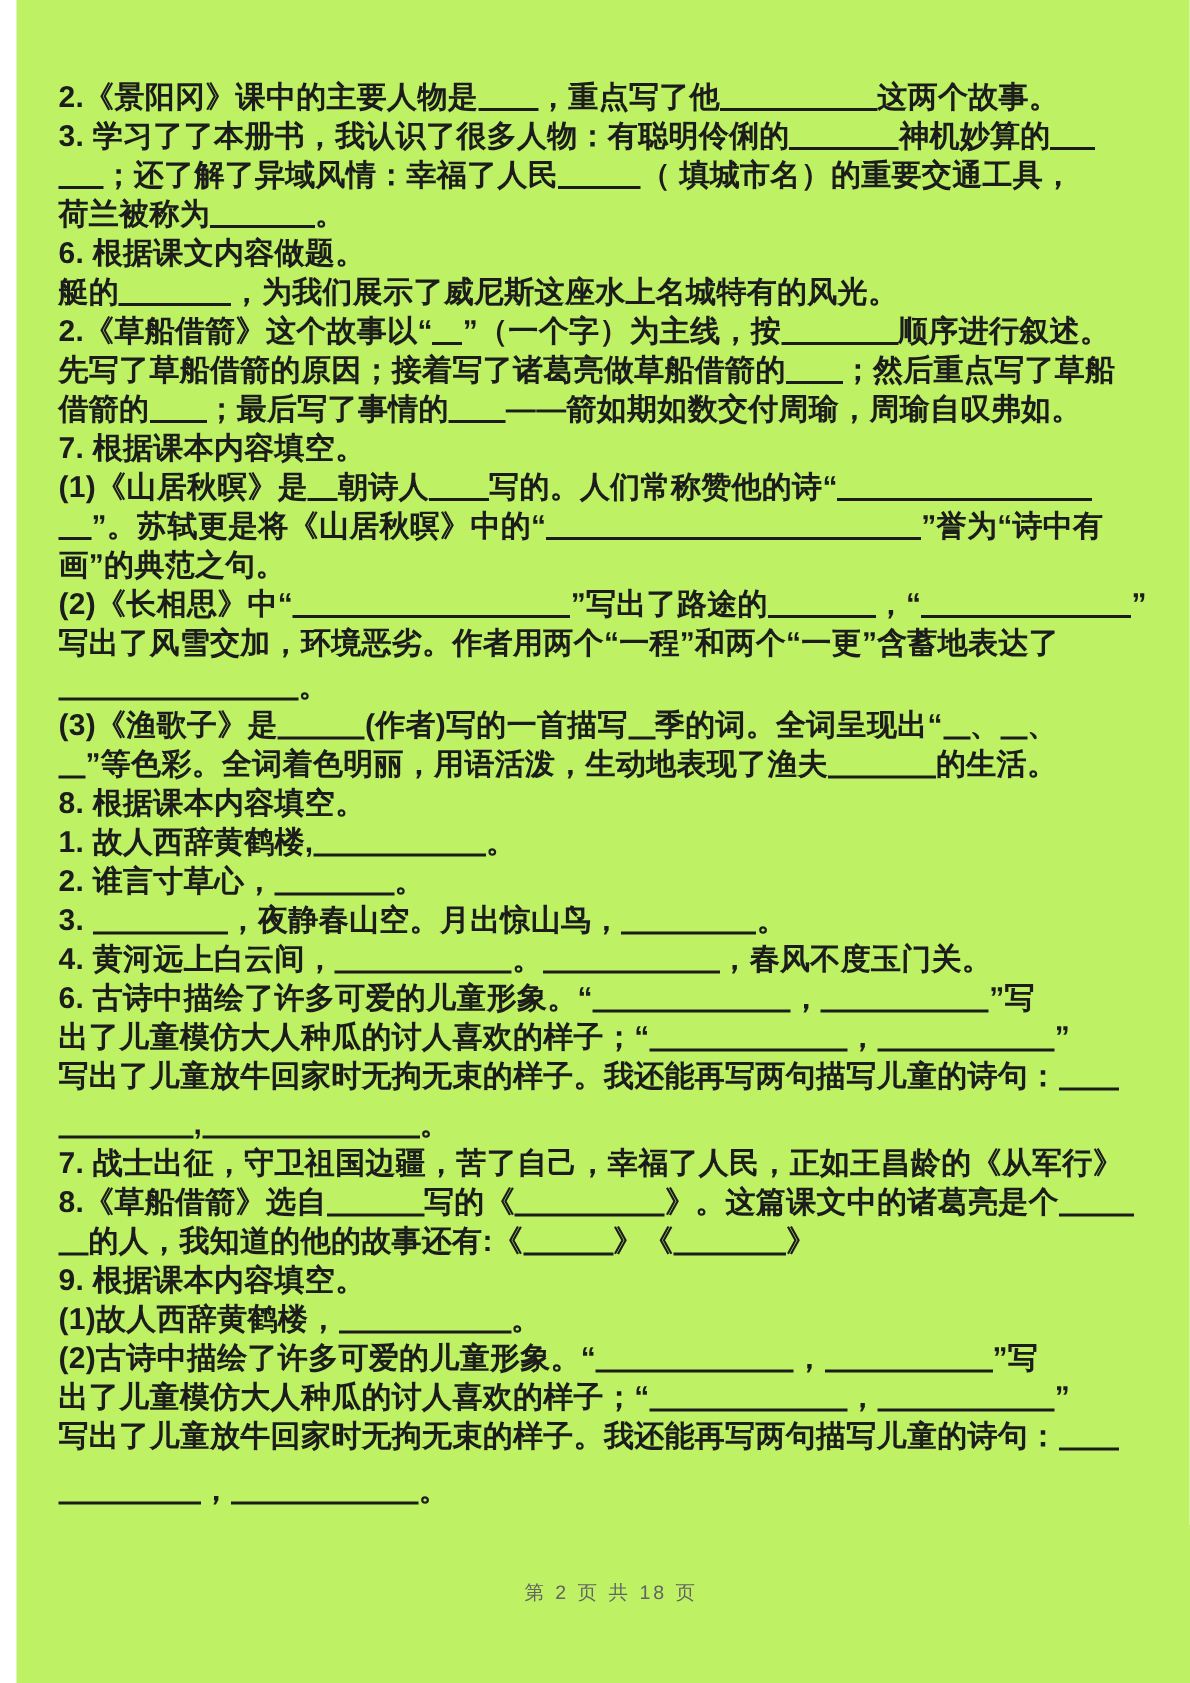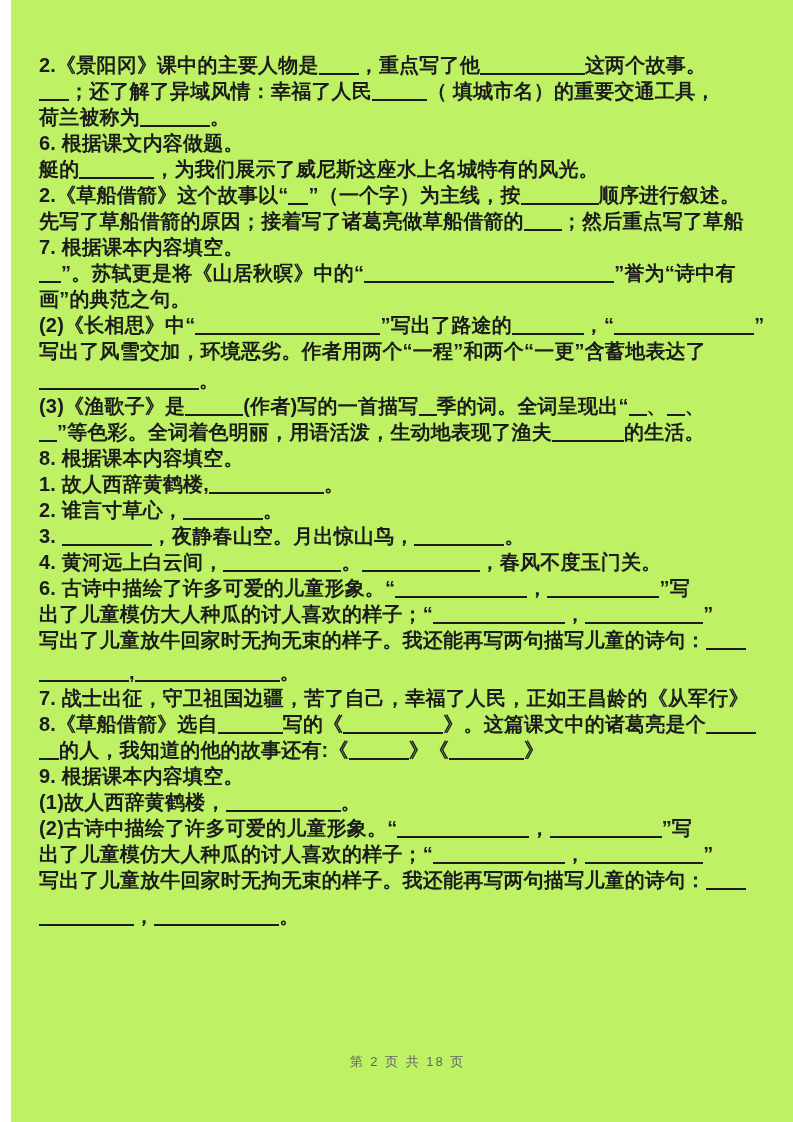--- a/index.html
+++ b/index.html
@@ -46,27 +46,30 @@
     color: #636363;
     letter-spacing: 2px;
   }
 </style>
 </head>
 <body>
 
 <div class="page">
   <div>
       <div class="line"><span class="run">2.《景阳冈》课中的主要人物是</span><span class="blank" style="width: 40px;"></span><span class="run">，重点写了他</span><span class="blank" style="width: 105px;"></span><span class="run">这两个故事。</span></div>
+      <div class="line"><span class="run">3. 学习了了本册书，我认识了很多人物：有聪明伶俐的</span><span class="blank" style="width: 73px;"></span><span class="run">神机妙算的</span><span class="blank" style="width: 30px;"></span></div>
       <div class="line"><span class="blank" style="width: 30px;"></span><span class="run">；还了解了异域风情：幸福了人民</span><span class="blank" style="width: 55px;"></span><span class="run">（ 填城市名）的重要交通工具，</span></div>
       <div class="line"><span class="run">荷兰被称为</span><span class="blank" style="width: 70px;"></span><span class="run">。</span></div>
       <div class="line"><span class="run">6. 根据课文内容做题。</span></div>
       <div class="line"><span class="run">艇的</span><span class="blank" style="width: 75px;"></span><span class="run">，为我们展示了威尼斯这座水上名城特有的风光。</span></div>
       <div class="line"><span class="run">2.《草船借箭》这个故事以“</span><span class="blank" style="width: 20px;"></span><span class="run">”（一个字）为主线，按</span><span class="blank" style="width: 78px;"></span><span class="run">顺序进行叙述。</span></div>
       <div class="line"><span class="run">先写了草船借箭的原因；接着写了诸葛亮做草船借箭的</span><span class="blank" style="width: 38px;"></span><span class="run">；然后重点写了草船</span></div>
+      <div class="line"><span class="run">借箭的</span><span class="blank" style="width: 38px;"></span><span class="run">；最后写了事情的</span><span class="blank" style="width: 38px;"></span><span class="run">——箭如期如数交付周瑜，周瑜自叹弗如。</span></div>
       <div class="line"><span class="run">7. 根据课本内容填空。</span></div>
+      <div class="line"><span class="run">(1)《山居秋暝》是</span><span class="blank" style="width: 20px;"></span><span class="run">朝诗人</span><span class="blank" style="width: 40px;"></span><span class="run">写的。人们常称赞他的诗“</span><span class="blank" style="width: 170px;"></span></div>
       <div class="line"><span class="blank" style="width: 22px;"></span><span class="run">”。苏轼更是将《山居秋暝》中的“</span><span class="blank" style="width: 250px;"></span><span class="run">”誉为“诗中有</span></div>
       <div class="line"><span class="run">画”的典范之句。</span></div>
       <div class="line"><span class="run">(2)《长相思》中“</span><span class="blank" style="width: 185px;"></span><span class="run">”写出了路途的</span><span class="blank" style="width: 72px;"></span><span class="run">，“</span><span class="blank" style="width: 140px;"></span><span class="run">”</span></div>
       <div class="line"><span class="run">写出了风雪交加，环境恶劣。作者用两个“一程”和两个“一更”含蓄地表达了</span></div>
       <div class="line" style="margin-top: 3px;"><span class="blank" style="width: 160px;"></span><span class="run">。</span></div>
       <div class="line"><span class="run">(3)《渔歌子》是</span><span class="blank" style="width: 58px;"></span><span class="run">(作者)写的一首描写</span><span class="blank" style="width: 18px;"></span><span class="run">季的词。全词呈现出“</span><span class="blank" style="width: 18px;"></span><span class="run">、</span><span class="blank" style="width: 18px;"></span><span class="run">、</span></div>
       <div class="line"><span class="blank" style="width: 18px;"></span><span class="run">”等色彩。全词着色明丽，用语活泼，生动地表现了渔夫</span><span class="blank" style="width: 72px;"></span><span class="run">的生活。</span></div>
       <div class="line"><span class="run">8. 根据课本内容填空。</span></div>
       <div class="line"><span class="run">1. 故人西辞黄鹤楼,</span><span class="blank" style="width: 115px;"></span><span class="run">。</span></div>
       <div class="line"><span class="run">2. 谁言寸草心，</span><span class="blank" style="width: 80px;"></span><span class="run">。</span></div>

